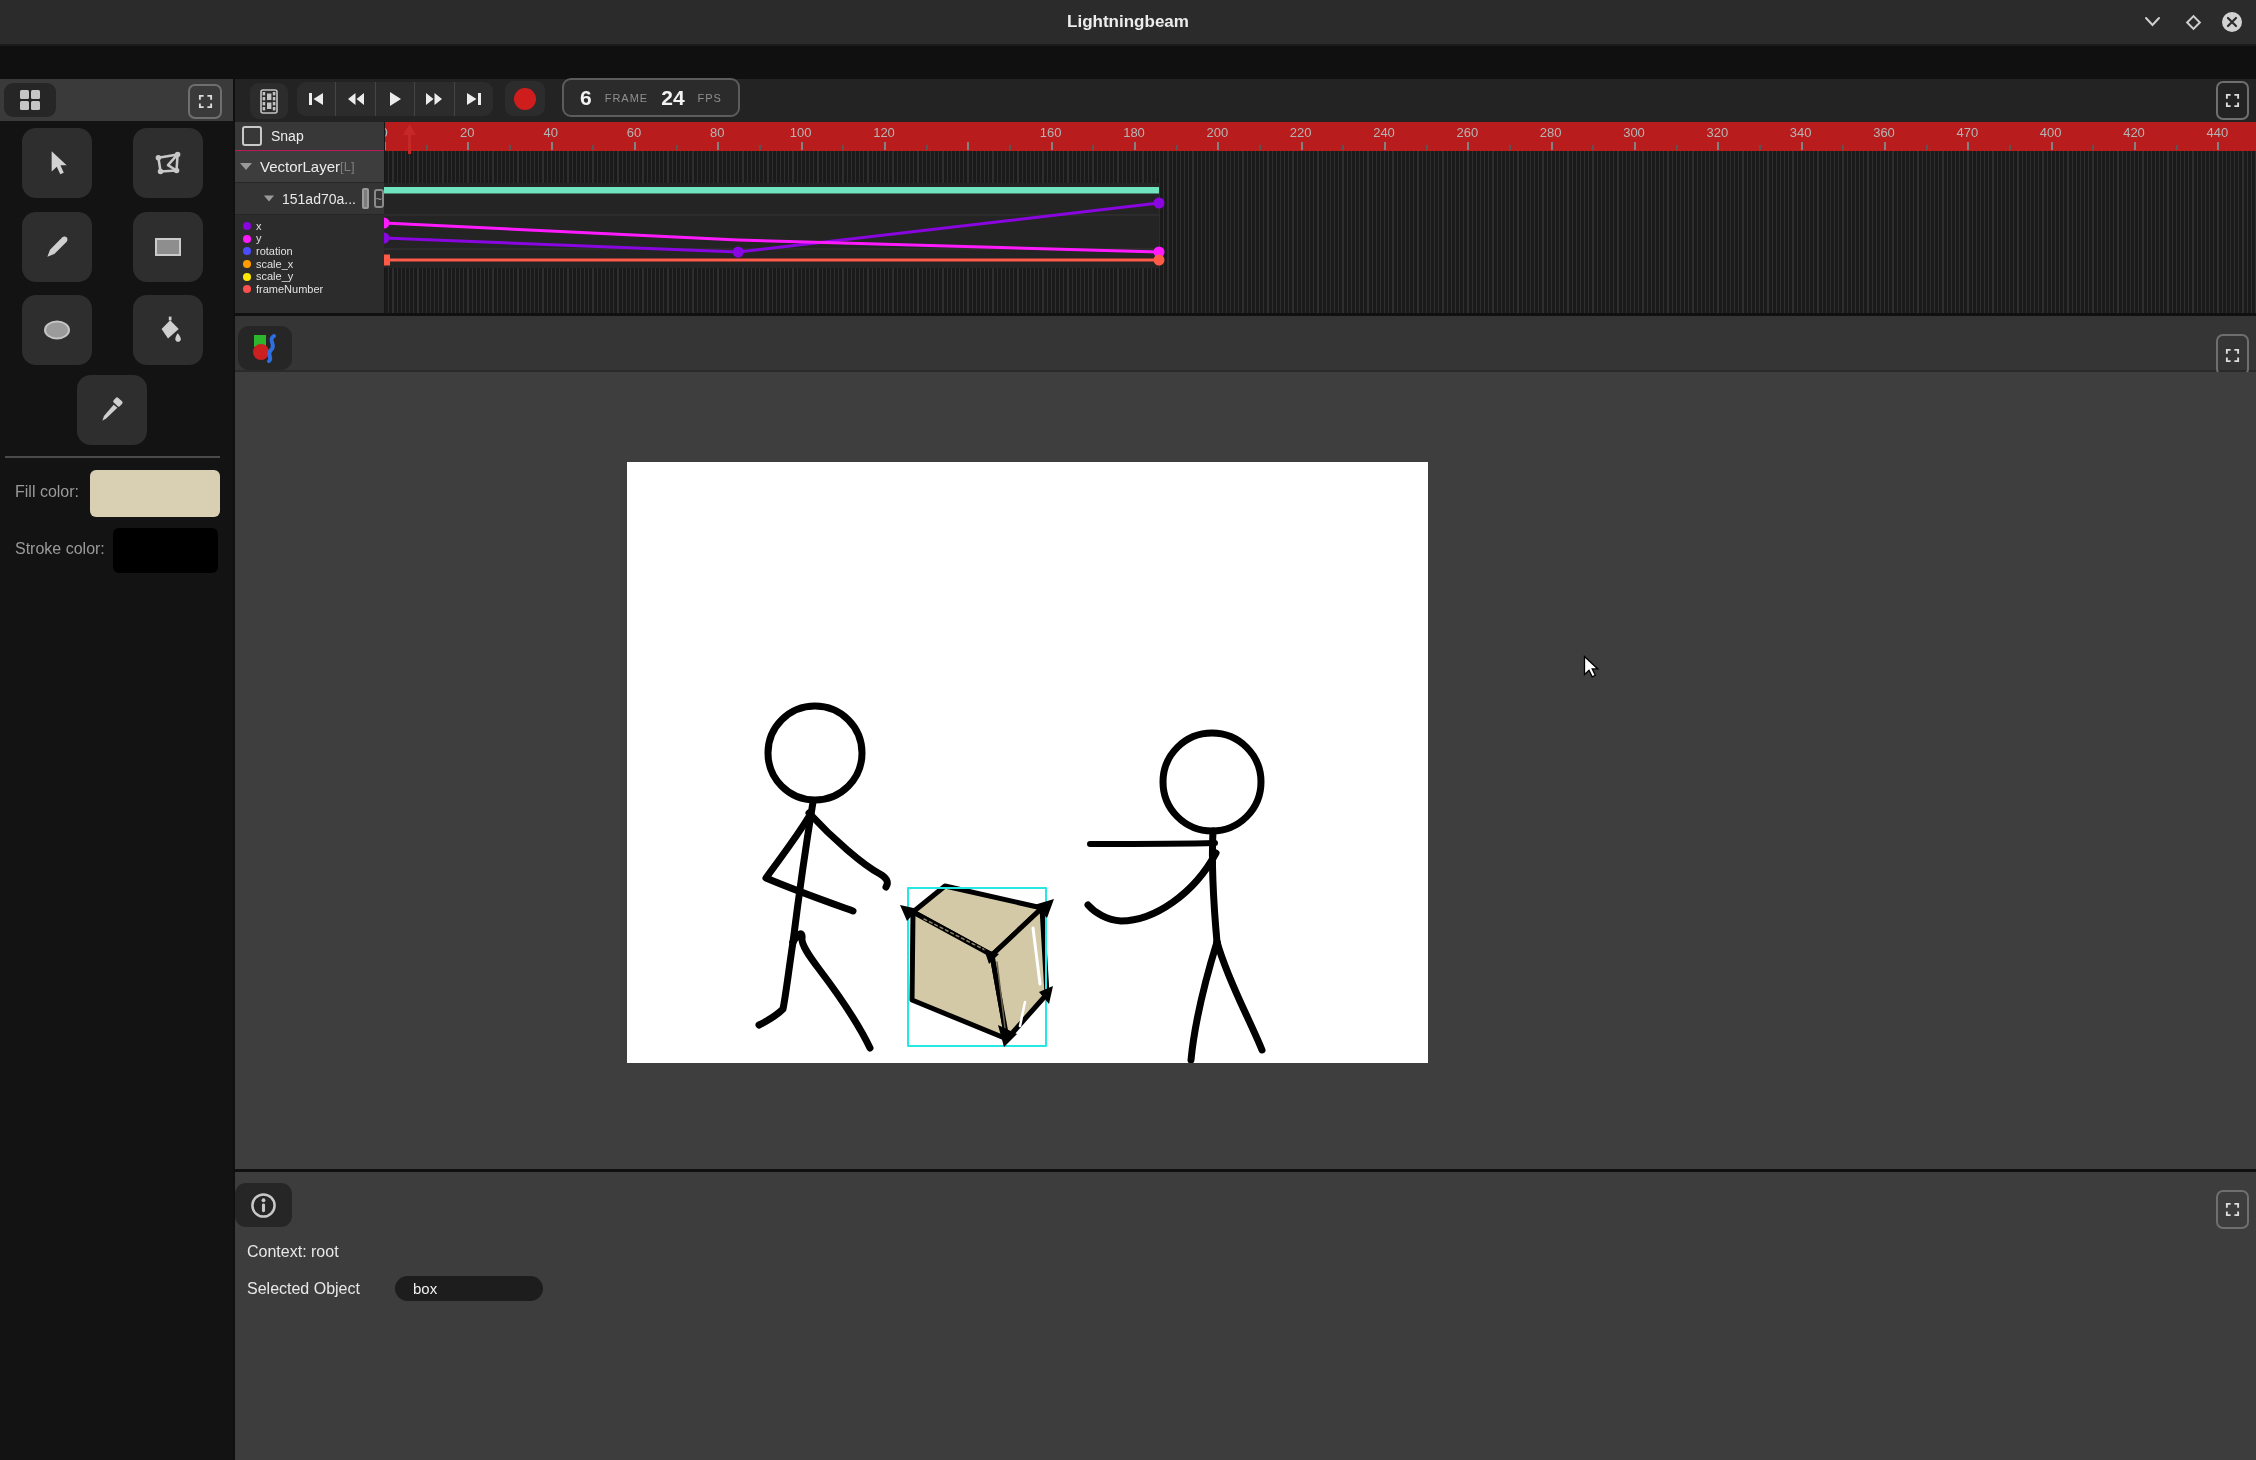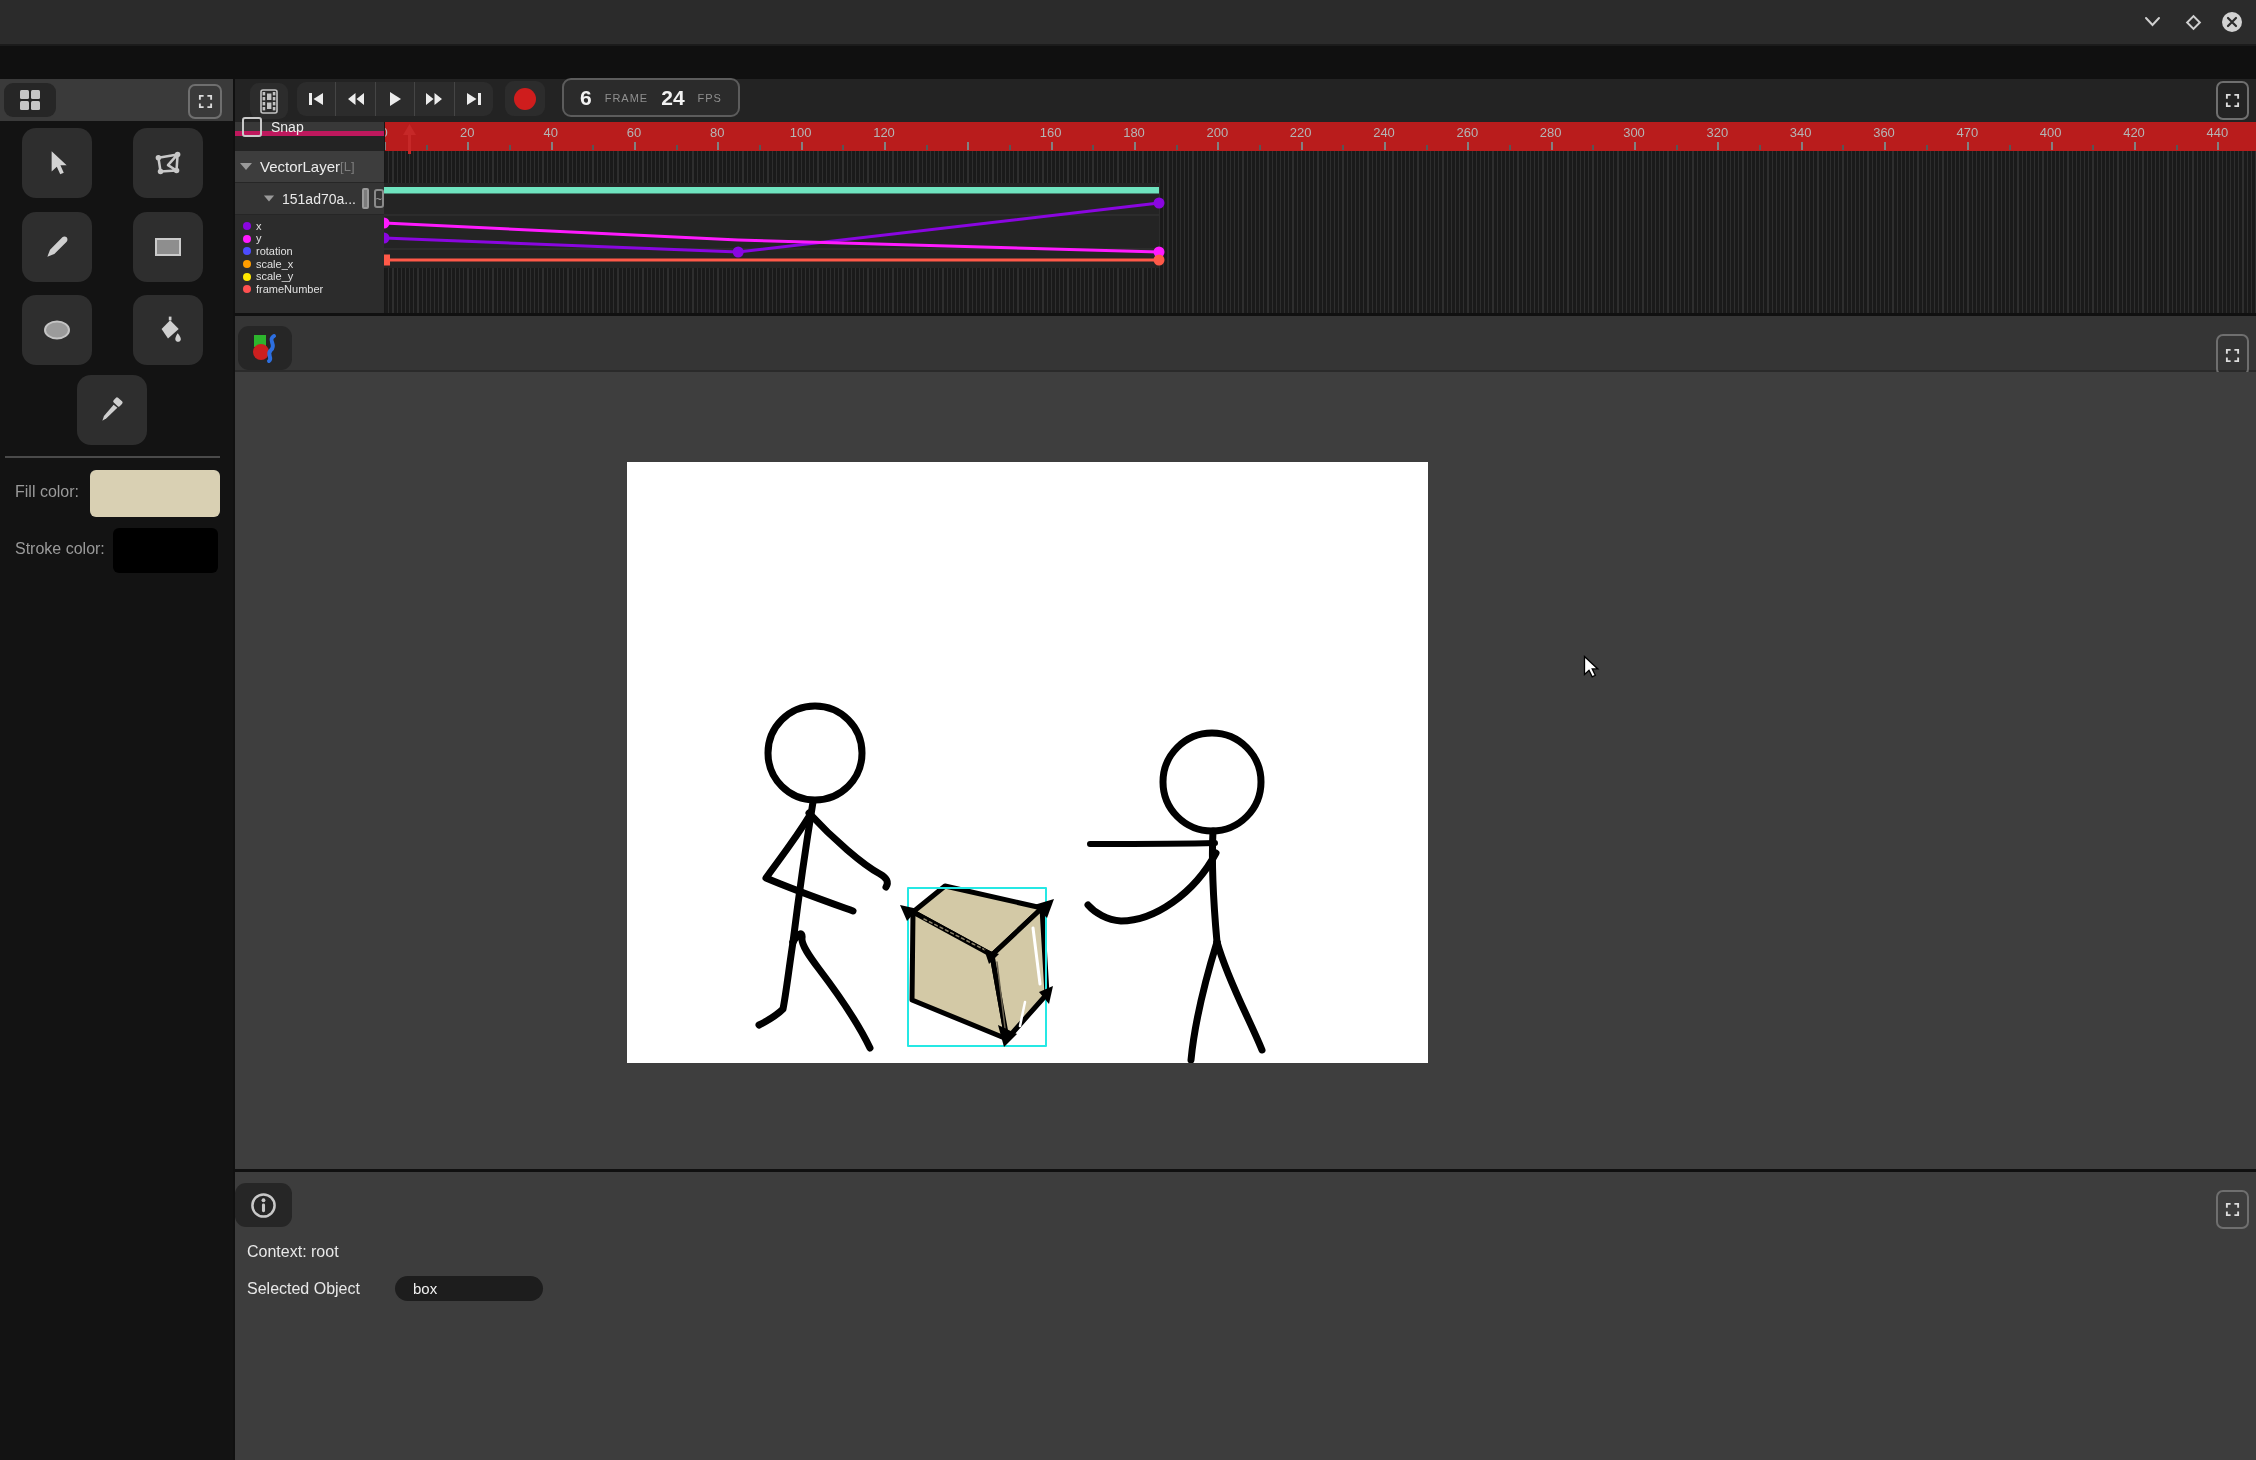--- a/index.html
+++ b/index.html
@@ -38,21 +38,21 @@
 
   
   .pb-group{left:297px;top:82px;width:196px;height:34px;background:#2c2c2c;border-radius:9px;
             display:flex;overflow:hidden;}
   .pb-btn{flex:1;display:flex;align-items:center;justify-content:center;border-right:1px solid #454545;}
   .pb-btn:last-child{border-right:none;}
   .framebox{left:562px;top:78px;width:178px;height:39px;background:#2b2b2b;border:2px solid #5c5c5c;
             border-radius:9px;display:flex;align-items:center;justify-content:center;gap:13px;box-sizing:border-box;}
   .framebox .num{font-size:21px;font-weight:bold;color:#f2f2f2;}
   .framebox .lbl{font-size:11px;color:#8f8f8f;letter-spacing:1px;}
-  .snap-row{left:235px;top:122px;width:149px;height:14px;background:#383838;display:flex;align-items:center;border-bottom:5px solid #be185d;box-sizing:border-box;}
+  .snap-row{left:235px;top:122px;width:149px;height:29px;background:#383838;display:flex;align-items:center;border-bottom:1px solid #be185d;box-sizing:border-box;}
   .checkbox{width:16px;height:16px;border:2px solid #c9c9c9;border-radius:3px;margin-left:7px;}
   .layer-row{left:235px;top:151px;width:149px;height:32px;background:#3d3d3d;display:flex;align-items:center;border-bottom:1px solid #262626;box-sizing:border-box;}
   .obj-row{left:235px;top:183px;width:149px;height:32px;background:#343434;display:flex;align-items:center;border-bottom:1px solid #262626;box-sizing:border-box;}
   .props{left:235px;top:215px;width:149px;height:98px;background:#2c2c2c;padding-top:5px;box-sizing:border-box;}
   .prop-row{display:flex;align-items:center;height:12.6px;padding-left:8px;}
   .prop-dot{width:8px;height:8px;border-radius:50%;margin-right:5px;flex:none;}
   .prop-row span{font-size:11px;color:#e0e0e0;line-height:11px;}
   .tri{width:0;height:0;border-left:6px solid transparent;border-right:6px solid transparent;border-top:7px solid #9a9a9a;}
   .ruler{left:384px;top:122px;width:2232px;height:29px;background:#b91c1c;overflow:hidden;}
   .ruler .rl{position:absolute;top:3px;transform:translateX(-50%);font-size:13px;color:#b5b5b5;}
@@ -68,20 +68,21 @@
 
   .stage{left:627px;top:462px;width:801px;height:601px;background:#ffffff;}
   svg{display:block;}
 </style>
 </head>
 <body>
 
 <div id="app">
 
   <div class="abs titlebar"></div>
+  <div class="abs title">Lightningbeam</div>
   <div class="abs winctl" style="left:2138px;">
     <svg width="17" height="12" viewBox="0 0 17 12">
       <path d="M2,2 L8.5,9 L15,2" stroke="#cfcfcf" stroke-width="2" fill="none" stroke-linecap="round"></path>
       </svg>
   </div>
   <div class="abs winctl" style="left:2179px;">
     <svg width="18" height="18" viewBox="0 0 18 18">
       <rect x="5" y="5" width="9" height="9" transform="rotate(45 9.5 9.5)" stroke="#cfcfcf" stroke-width="2" fill="none"></rect>
       </svg>
   </div>

